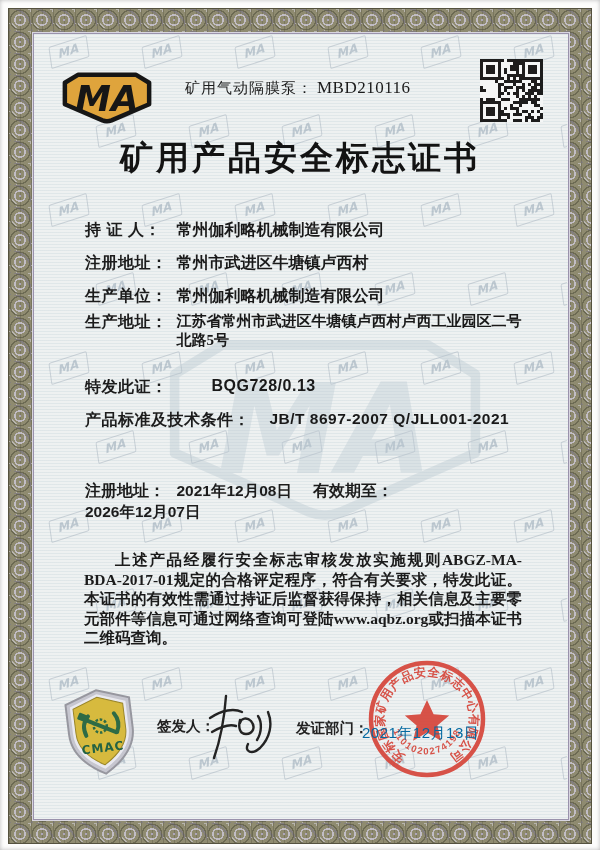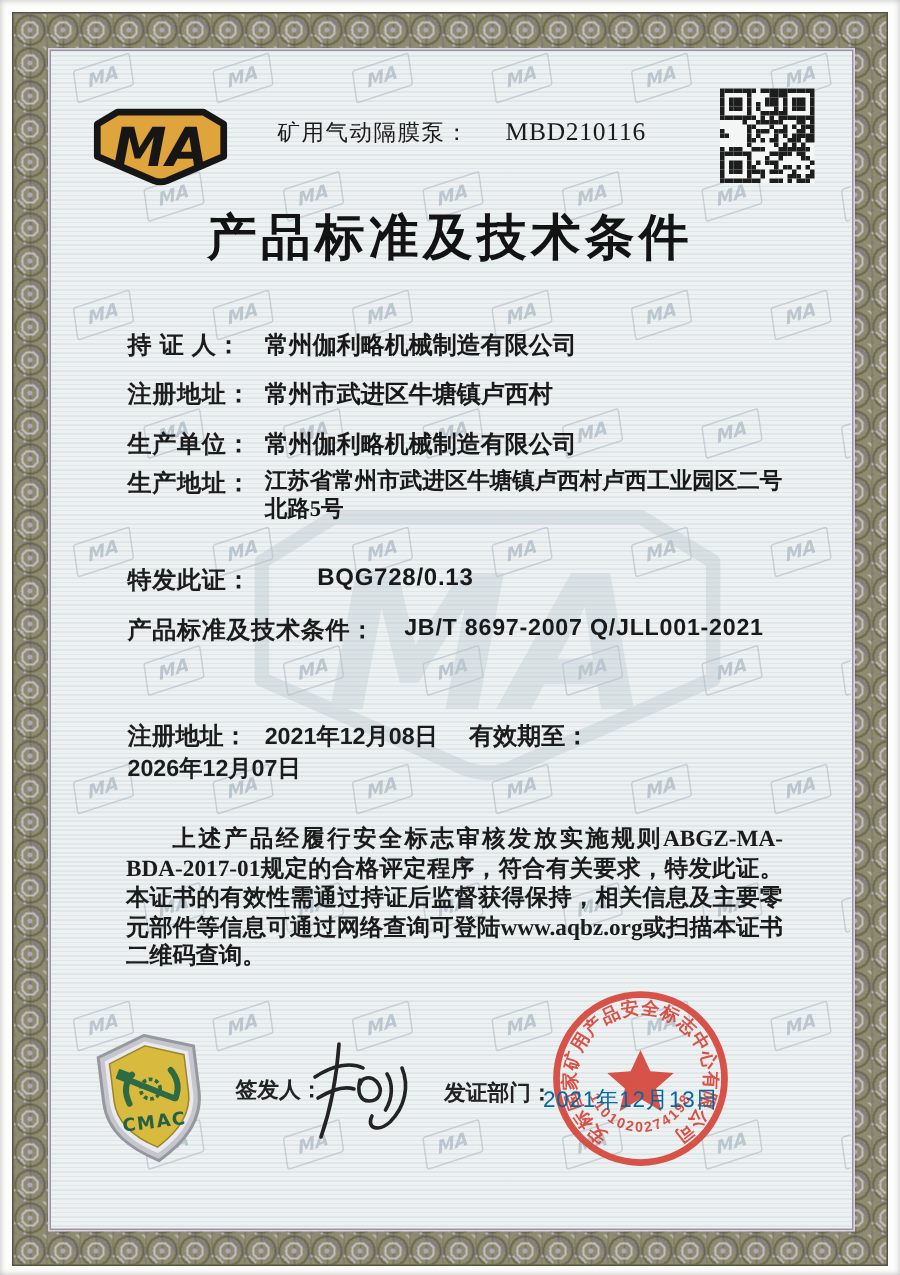--- a/index.html
+++ b/index.html
@@ -20,21 +20,21 @@
     background-image:repeating-linear-gradient(180deg, rgba(165,190,200,.20) 0 1px, transparent 1px 3px);}
   .wm-layer{position:absolute;inset:33px;overflow:hidden;z-index:1;}
   .wm{position:absolute;width:38px;height:20px;border:1.5px solid rgba(155,168,182,.45);
       color:rgba(150,165,180,.55);font:700 italic 12px "DejaVu Sans",sans-serif;text-align:center;
       line-height:18px;transform:rotate(-18deg) skewX(-10deg);border-radius:2px;}
   .big-wm{position:absolute;left:165px;top:335px;z-index:1;opacity:.38;}
   .content{position:absolute;inset:0;z-index:2;}
   
   .ma-logo{position:absolute;left:62px;top:72px;}
   .certno{position:absolute;left:185px;top:78px;font-size:15px;color:#1b1b1b;letter-spacing:1px;}
-  .certno .num{font-family:"Liberation Serif","DejaVu Serif",serif;font-size:17px;margin-left:24px;letter-spacing:.5px;}
+  .certno .num{font-family:"Liberation Serif","DejaVu Serif",serif;font-size:17px;margin-left:4px;letter-spacing:.5px;}
   .qr{position:absolute;left:480px;top:59px;width:63px;height:63px;background:#f4f6f6;}
   .qr div{position:absolute;background:#1d1d1d;width:3px;height:3px;}
   .title{position:absolute;left:0;right:0;top:136px;text-align:center;
     font-family:"Liberation Serif","DejaVu Serif",serif;font-weight:700;font-size:33px;
     letter-spacing:3px;color:#131313;}
   
   .row{position:absolute;left:85px;width:445px;font-size:16px;color:#1c1c1c;}
   .flabel{display:inline-block;min-width:87px;font-weight:700;letter-spacing:.5px;vertical-align:top;}
   .flabel.wide{min-width:180px;}
   .fvalue{font-family:"Liberation Serif","DejaVu Serif",serif;font-weight:700;color:#191919;}
@@ -377,21 +377,21 @@
         <div style="left: 24px; top: 60px;"></div>
         <div style="left: 33px; top: 60px;"></div>
         <div style="left: 36px; top: 60px;"></div>
         <div style="left: 39px; top: 60px;"></div>
         <div style="left: 45px; top: 60px;"></div>
         <div style="left: 51px; top: 60px;"></div>
         <div style="left: 54px; top: 60px;"></div>
         <div style="left: 57px; top: 60px;"></div>
       </div>
 
-    <div class="title">产品标准及技术条件</div>
+    <div class="title">矿用产品安全标志证书</div>
 
     <div class="row" style="top:253px">
       <span class="flabel">注册地址：</span>
       <span class="fvalue">常州市武进区牛塘镇卢西村</span>
     </div>
     <div class="row" style="top:220px">
       <span class="flabel">持 证 人：</span>
       <span class="fvalue">常州伽利略机械制造有限公司</span>
     </div>
     <div class="row" style="top:286px">

